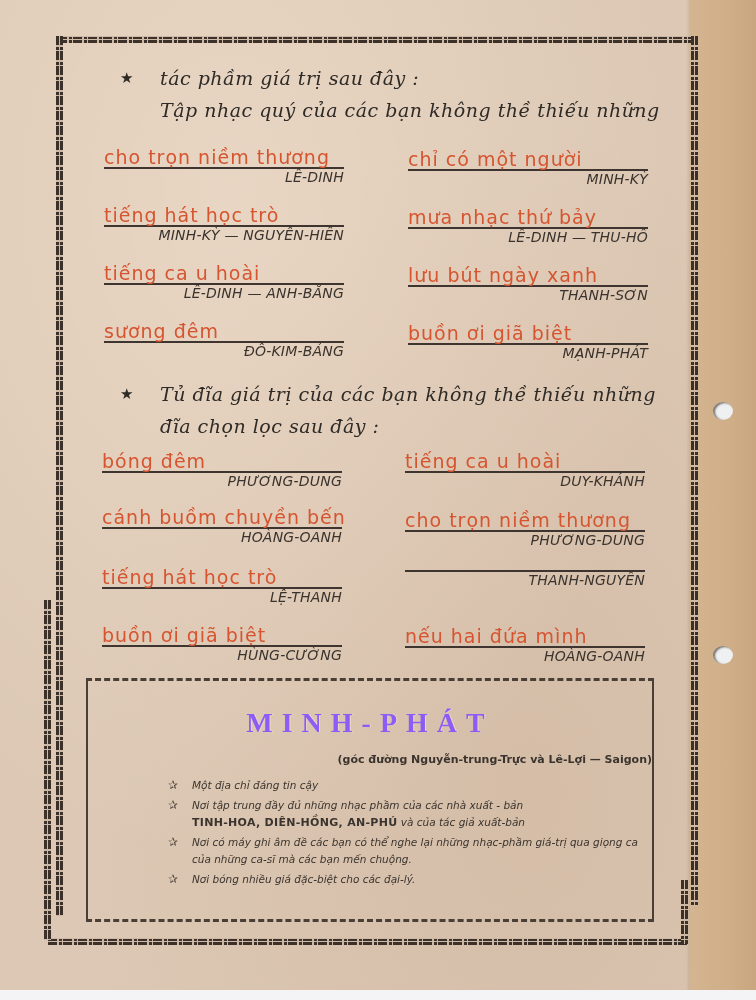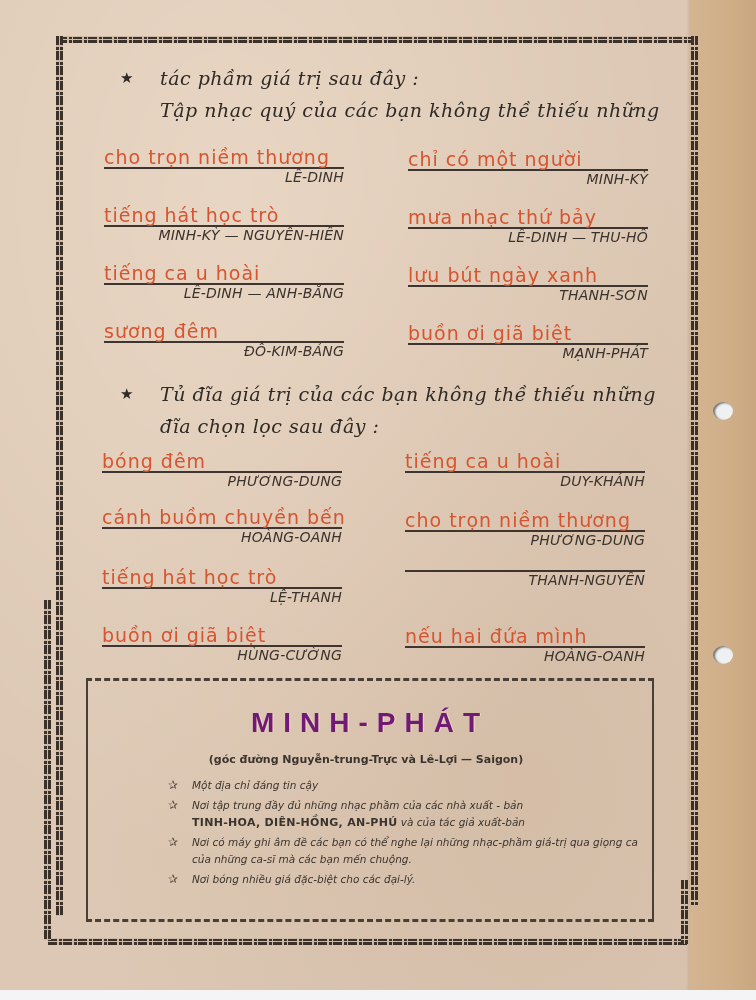--- a/index.html
+++ b/index.html
@@ -64,26 +64,26 @@
     text-align:right; font-family:"DejaVu Sans", sans-serif; font-style:italic;
     font-size:14px; color:#3a332d; letter-spacing:0.2px; white-space:nowrap;
   }
 
   .shop {
     position:absolute; left:86px; top:678px; width:564px; height:238px;
     border:2px solid #4a3f36; border-top:3px dashed #4a3f36; border-bottom:3px dashed #4a3f36;
   }
   .shop-name {
     position:absolute; left:0; right:0; top:26px; text-align:center;
-    font-family:Liberation Sans, sans-serif; font-weight:bold; font-size:28px;
-    color:#701a75; letter-spacing:9px;
+    font-family:Liberation Serif, serif; font-weight:bold; font-size:28px;
+    color:#8b5cf6; letter-spacing:9px;
     text-shadow: 1px 0 0 #f0d8c4;
   }
   .shop-addr {
-    position:absolute; left:0; right:8px; top:72px; text-align:center;
+    position:absolute; left:0; right:0; top:72px; text-align:right;
     font-family:"DejaVu Sans", sans-serif; font-weight:bold; font-size:11px; color:#3b342e;
   }
   .bullets { position:absolute; left:80px; top:96px; width:470px;
     font-family:"DejaVu Sans", sans-serif; font-style:italic; font-size:10.5px; color:#3b342e; }
   .bullet { position:relative; padding-left:24px; line-height:17px; margin-bottom:3px; }
   .bullet .bstar { position:absolute; left:0; top:0; font-style:normal; font-size:12px; color:#5a4e44; }
   .bullet .bold { font-style:normal; font-weight:bold; font-size:11px; letter-spacing:0.3px; }
 </style>
 </head>
 <body>

